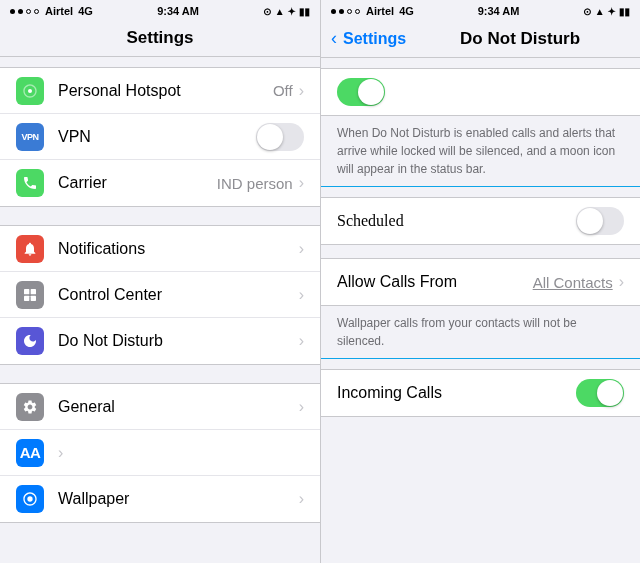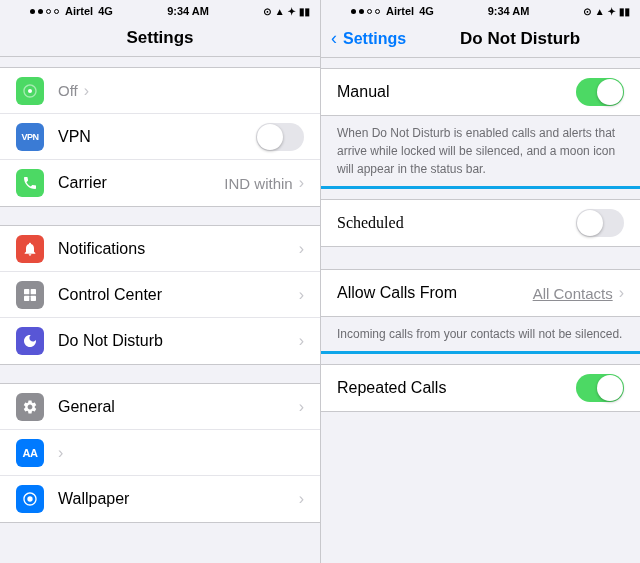--- a/index.html
+++ b/index.html
@@ -36,21 +36,20 @@
     
     .status-bar {
       display: flex;
       justify-content: space-between;
       align-items: center;
       padding: 4px 10px;
       background: #f2f2f7;
       height: 22px;
       font-size: 11px;
       font-weight: 600;
-      margin-left: 20px;
     }
     .status-bar-left { display: flex; align-items: center; gap: 3px; }
     .status-bar-center { font-size: 11px; font-weight: 700; }
     .status-bar-right { display: flex; align-items: center; gap: 3px; font-size: 10px; }
     .signal-dot { width: 5px; height: 5px; background: #000; border-radius: 50%; display: inline-block; }
     .signal-dot.empty { background: transparent; border: 1px solid #000; }
 
     
     .nav-bar {
       background: #f2f2f7;
@@ -181,21 +180,21 @@
       flex: 1;
       font-size: 16px;
       color: #000;
     }
     .dnd-description {
       background: #f2f2f7;
       padding: 8px 16px;
       font-size: 12px;
       color: #6d6d72;
       line-height: 1.5;
-      border-bottom: 3px solid #0ea5e9;
+      border-bottom: 1px solid #0ea5e9;
     }
     .dnd-value {
       font-size: 15px;
       color: #8e8e93;
       margin-right: 6px;
       text-decoration: underline;
     }
     .silence-header {
       padding: 14px 16px 4px;
       font-size: 11px;
@@ -253,38 +252,39 @@
   </div>
 
   <div class="settings-group first-group" style="margin-top:10px;">
     <div class="settings-item">
       <div class="settings-icon icon-hotspot">
         <svg width="16" height="16" viewBox="0 0 24 24" fill="white">
             <circle cx="12" cy="12" r="3"></circle>
             <path d="M12 2C6.48 2 2 6.48 2 12s4.48 10 10 10 10-4.48 10-10S17.52 2 12 2zm0 18c-4.42 0-8-3.58-8-8s3.58-8 8-8 8 3.58 8 8-3.58 8-8 8z" fill="white" opacity="0.5"></path>
           </svg>
       </div>
+      <span class="settings-label">Personal Hotspot</span>
       <span class="settings-value">Off</span>
       <span class="chevron-right">›</span>
     </div>
     <div class="settings-item">
       <div class="settings-icon icon-vpn" style="font-size:9px;font-weight:700;letter-spacing:-0.5px;">VPN</div>
       <span class="settings-label">VPN</span>
       <div class="vpn-toggle">
         <div class="vpn-toggle-knob"></div>
       </div>
     </div>
     <div class="settings-item">
       <div class="settings-icon icon-carrier">
         <svg width="16" height="16" viewBox="0 0 24 24" fill="white">
             <path d="M6.62 10.79c1.44 2.83 3.76 5.14 6.59 6.59l2.2-2.2c.27-.27.67-.36 1.02-.24 1.12.37 2.33.57 3.57.57.55 0 1 .45 1 1V20c0 .55-.45 1-1 1-9.39 0-17-7.61-17-17 0-.55.45-1 1-1h3.5c.55 0 1 .45 1 1 0 1.25.2 2.45.57 3.57.11.35.03.74-.25 1.02l-2.2 2.2z"></path>
           </svg>
       </div>
       <span class="settings-label">Carrier</span>
-      <span class="settings-value">IND within</span>
+      <span class="settings-value">IND person</span>
       <span class="chevron-right">›</span>
     </div>
   </div>
 
   <div class="settings-group">
     <div class="settings-item">
       <div class="settings-icon icon-notifications">
         <svg width="16" height="16" viewBox="0 0 24 24" fill="white">
             <path d="M12 22c1.1 0 2-.9 2-2h-4c0 1.1.89 2 2 2zm6-6v-5c0-3.07-1.64-5.64-4.5-6.32V4c0-.83-.67-1.5-1.5-1.5s-1.5.67-1.5 1.5v.68C7.63 5.36 6 7.92 6 11v5l-2 2v1h16v-1l-2-2z"></path>
           </svg>
@@ -319,21 +319,21 @@
     <div class="settings-item">
       <div class="settings-icon icon-general">
         <svg width="16" height="16" viewBox="0 0 24 24" fill="white">
             <path d="M19.14,12.94c0.04-0.3,0.06-0.61,0.06-0.94c0-0.32-0.02-0.64-0.07-0.94l2.03-1.58c0.18-0.14,0.23-0.41,0.12-0.61 l-1.92-3.32c-0.12-0.22-0.37-0.29-0.59-0.22l-2.39,0.96c-0.5-0.38-1.03-0.7-1.62-0.94L14.4,2.81c-0.04-0.24-0.24-0.41-0.48-0.41 h-3.84c-0.24,0-0.43,0.17-0.47,0.41L9.25,5.35C8.66,5.59,8.12,5.92,7.63,6.29L5.24,5.33c-0.22-0.08-0.47,0-0.59,0.22L2.74,8.87 C2.62,9.08,2.66,9.34,2.86,9.48l2.03,1.58C4.84,11.36,4.8,11.69,4.8,12s0.02,0.64,0.07,0.94l-2.03,1.58 c-0.18,0.14-0.23,0.41-0.12,0.61l1.92,3.32c0.12,0.22,0.37,0.29,0.59,0.22l2.39-0.96c0.5,0.38,1.03,0.7,1.62,0.94l0.36,2.54 c0.05,0.24,0.24,0.41,0.48,0.41h3.84c0.24,0,0.44-0.17,0.47-0.41l0.36-2.54c0.59-0.24,1.13-0.56,1.62-0.94l2.39,0.96 c0.22,0.08,0.47,0,0.59-0.22l1.92-3.32c0.12-0.22,0.07-0.47-0.12-0.61L19.14,12.94z M12,15.6c-1.98,0-3.6-1.62-3.6-3.6 s1.62-3.6,3.6-3.6s3.6,1.62,3.6,3.6S13.98,15.6,12,15.6z"></path>
           </svg>
       </div>
       <span class="settings-label">General</span>
       <span class="chevron-right">›</span>
     </div>
     <div class="settings-item">
-      <div class="settings-icon icon-display" style="font-size:11px;font-weight:700;letter-spacing:-0.5px;color:white;">AA</div>
+      <div class="settings-icon icon-display" style="font-size:15px;font-weight:700;letter-spacing:-0.5px;color:white;">AA</div>
       <span class="chevron-right">›</span>
     </div>
     <div class="settings-item">
       <div class="settings-icon icon-wallpaper">
         <svg width="16" height="16" viewBox="0 0 24 24" fill="white">
             <circle cx="12" cy="12" r="4"></circle>
             <path d="M12 2C6.48 2 2 6.48 2 12s4.48 10 10 10 10-4.48 10-10S17.52 2 12 2zm0 18c-4.42 0-8-3.58-8-8s3.58-8 8-8 8 3.58 8 8-3.58 8-8 8z"></path>
           </svg>
       </div>
       <span class="settings-label">Wallpaper</span>
@@ -365,48 +365,47 @@
   <div class="nav-bar-right">
     <span class="back-chevron">‹</span>
     <span class="back-text">Settings</span>
     <span style="flex:1;"></span>
     <span style="font-size:17px;font-weight:600;color:#000;">Do Not Disturb</span>
     <span style="flex:1;"></span>
   </div>
 
   <div class="dnd-section" style="margin-top:10px;">
     <div class="dnd-row">
-      <span class="dnd-label">Manual</span>
       <div class="toggle on">
         <div class="toggle-knob"></div>
       </div>
     </div>
   </div>
   <div class="dnd-description">When Do Not Disturb is enabled calls and alerts that arrive while locked will be silenced, and a moon icon will appear in the status bar.</div>
 
   <div class="dnd-section" style="margin-top:10px;font-family:Liberation Serif, serif;">
     <div class="dnd-row">
       <span class="dnd-label">Scheduled</span>
       <div class="toggle off">
         <div class="toggle-knob"></div>
       </div>
     </div>
   </div>
 
-  <div class="dnd-section" style="margin-top:22px;">
+  <div class="dnd-section" style="margin-top:13px;">
     <div class="dnd-row">
       <span class="dnd-label">Allow Calls From</span>
       <span class="dnd-value">All Contacts</span>
       <span class="chevron-right">›</span>
     </div>
   </div>
-  <div class="dnd-description">Incoming calls from your contacts will not be silenced.</div>
+  <div class="dnd-description">Wallpaper calls from your contacts will not be silenced.</div>
 
   <div class="dnd-section" style="margin-top:10px;">
     <div class="dnd-row">
-      <span class="dnd-label">Repeated Calls</span>
+      <span class="dnd-label">Incoming Calls</span>
       <div class="toggle on">
         <div class="toggle-knob"></div>
       </div>
     </div>
   </div>
 
 </div>
 
 </body></html>

